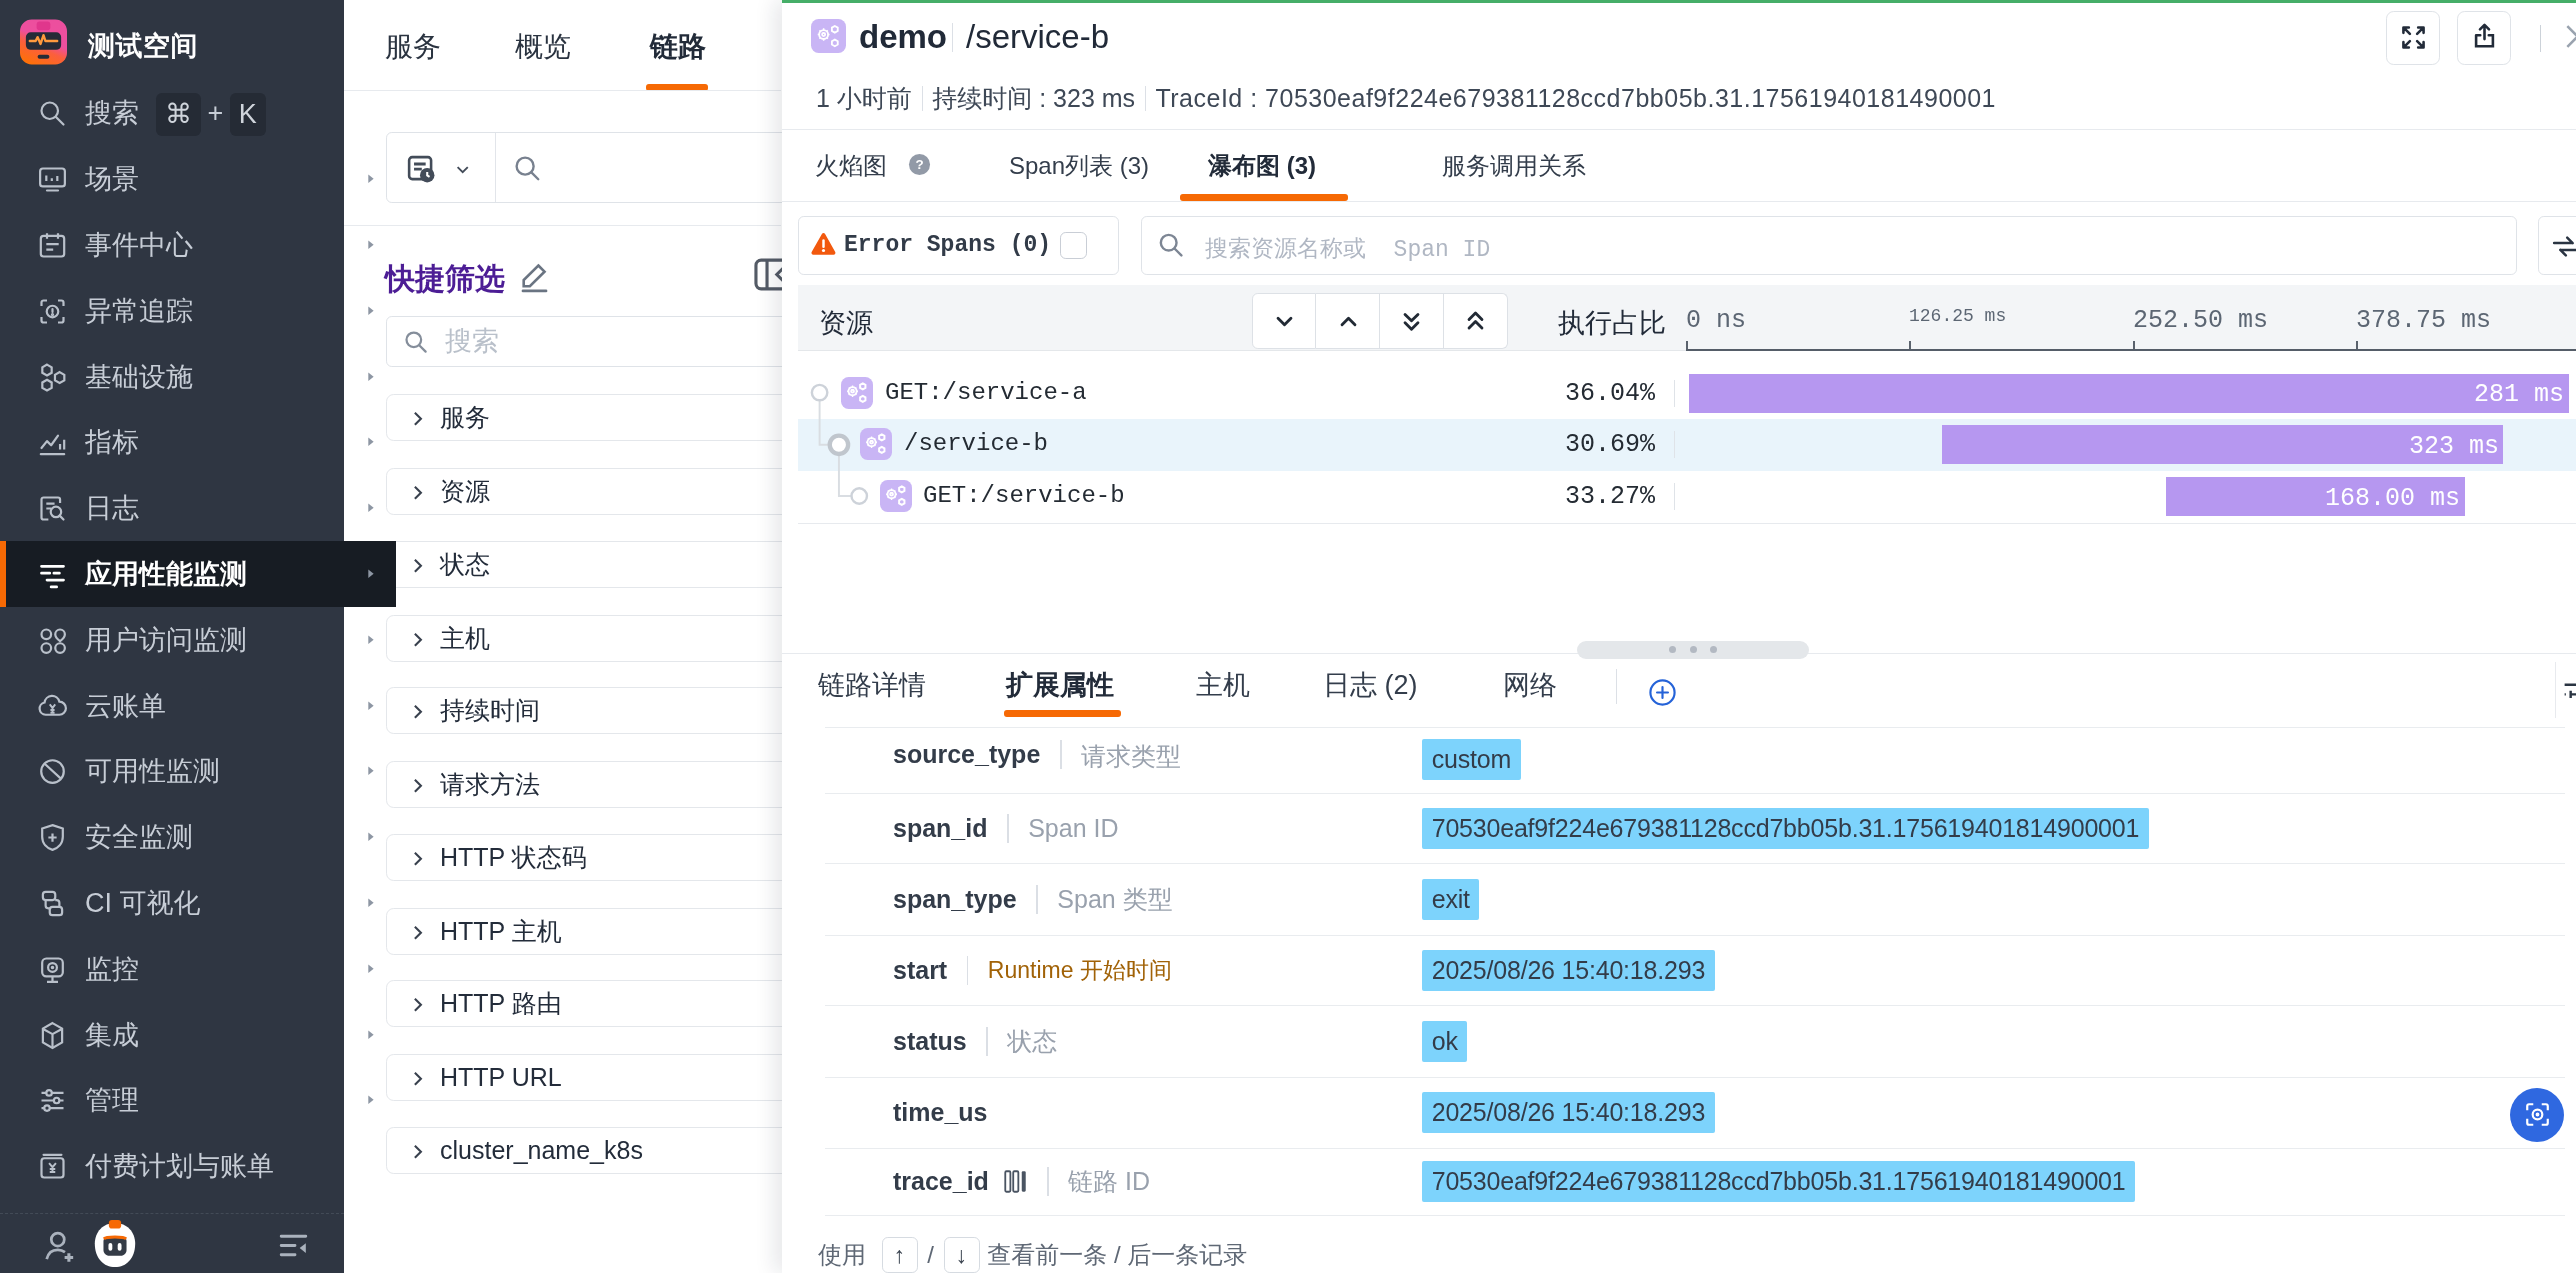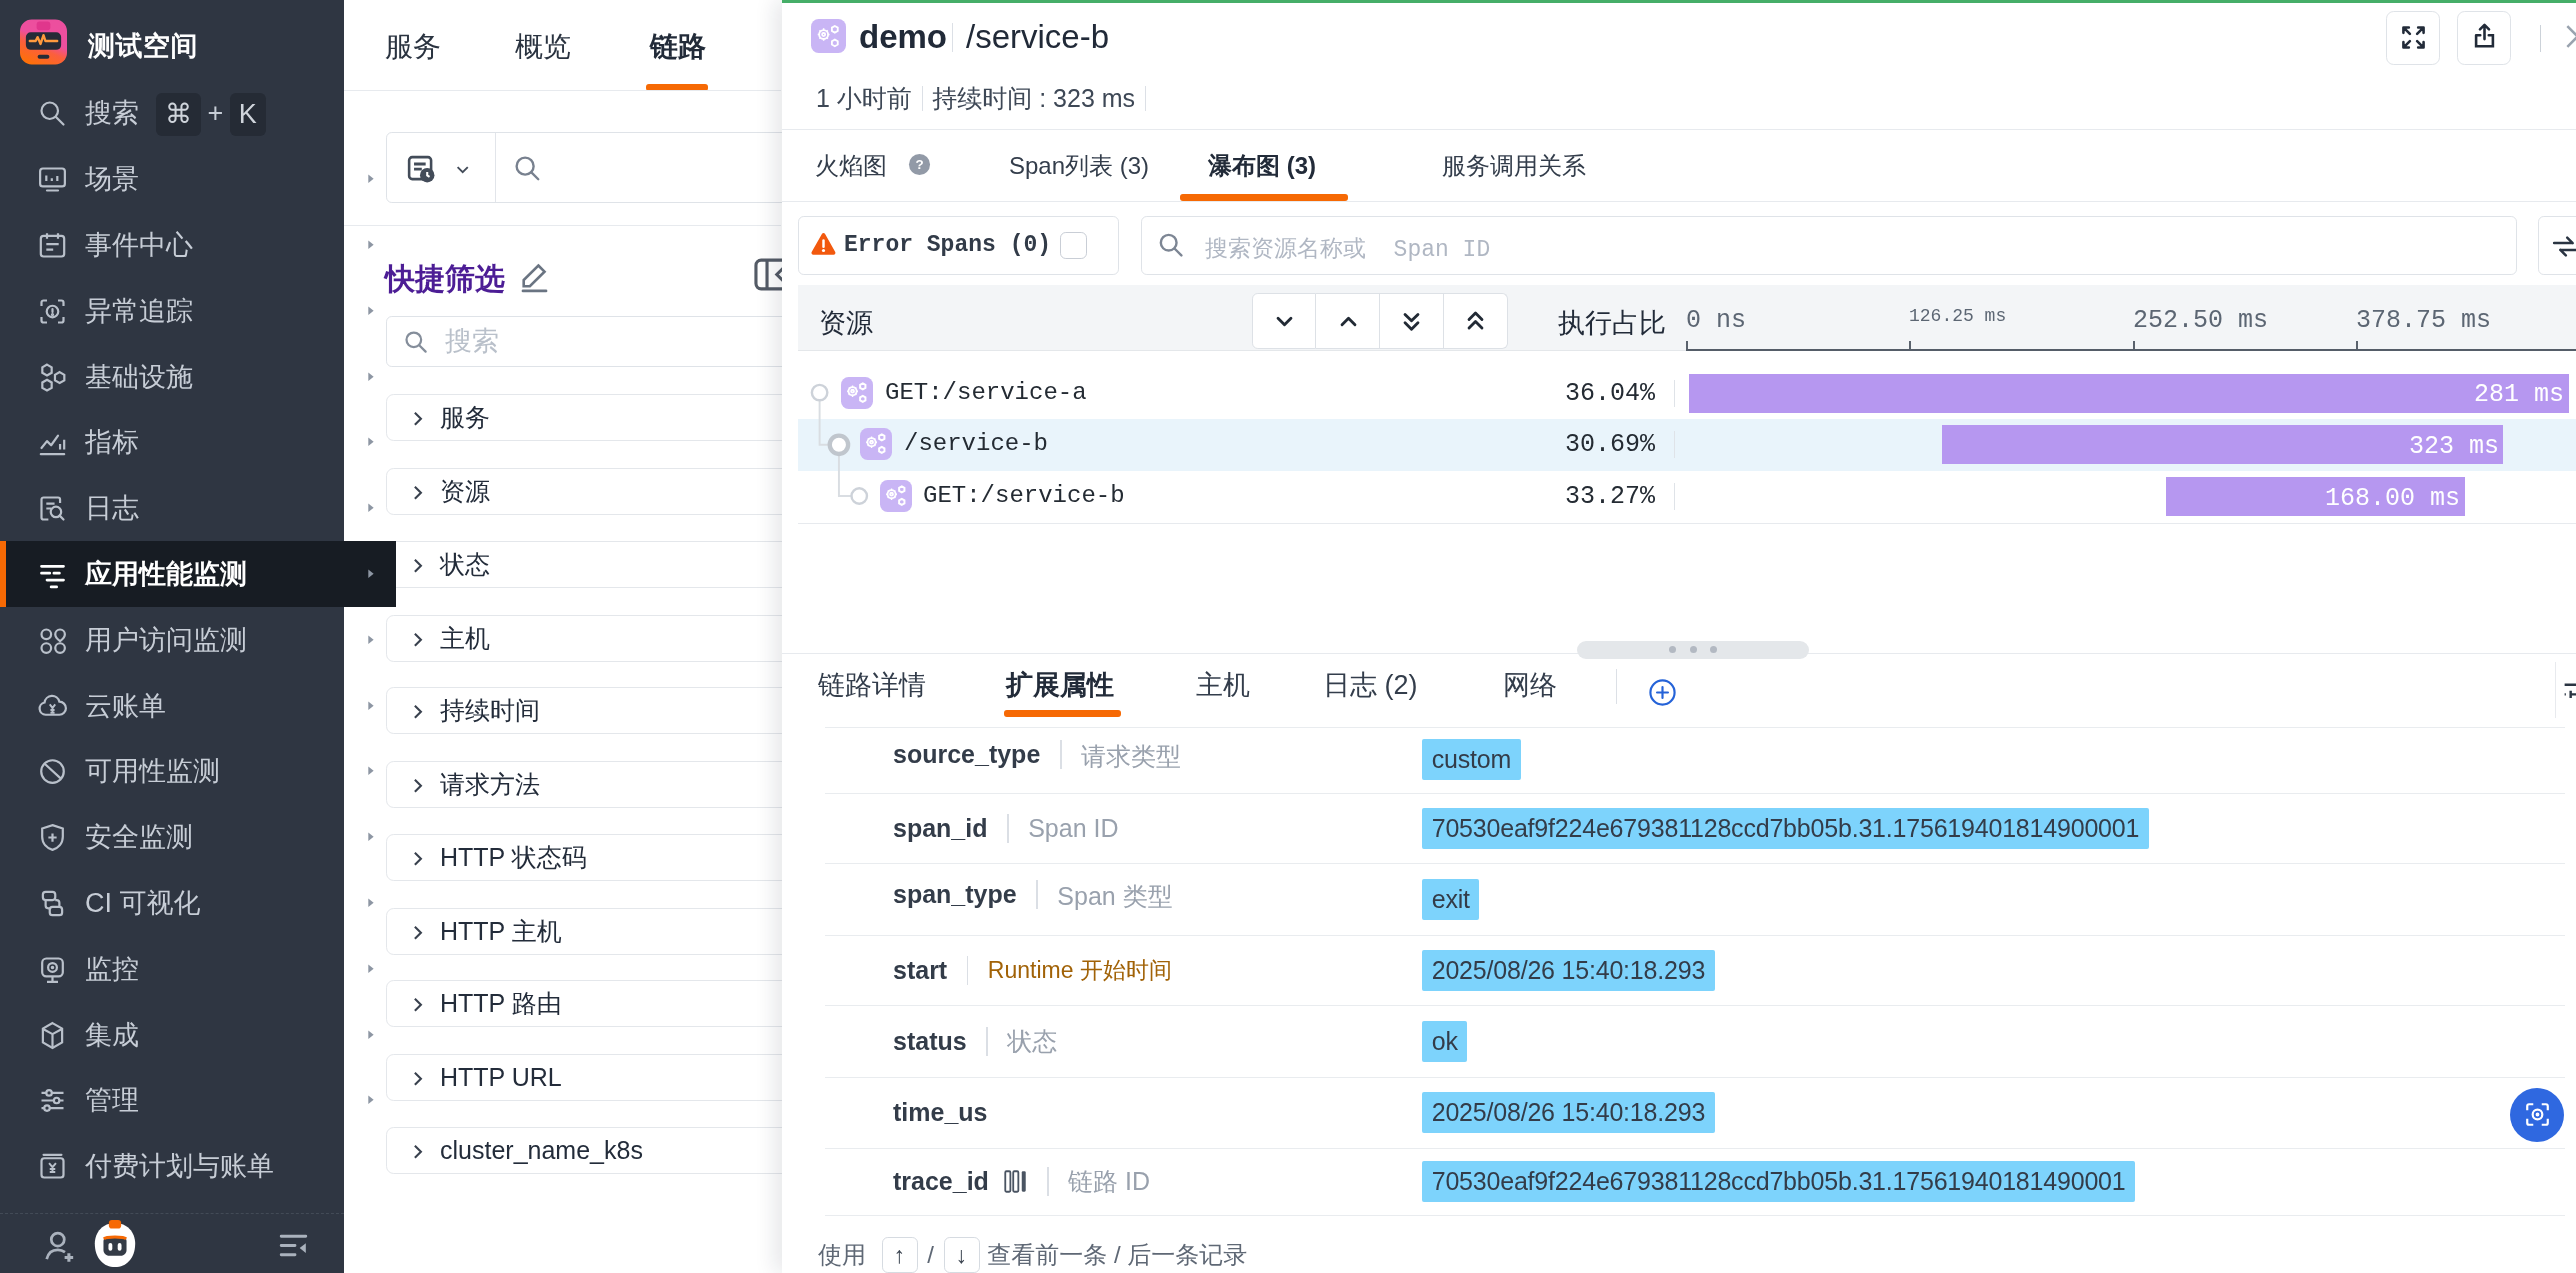--- a/index.html
+++ b/index.html
@@ -403,20 +403,21 @@
       </svg>
       <div class="dsep" style="left:1758px;top:25px;height:27px;border-color:#ccd2d9"></div>
       <svg class="abs" style="left:1775px;top:21px" width="31" height="31" viewBox="0 0 24 24" fill="none" stroke="#9aa3af" stroke-width="2">
         <path d="M8 4l8 8-8 8"></path>
       </svg>
       <div class="abs" style="left:34px;top:84px;font-size:25px;color:#3e4856;display:flex;align-items:center;height:29px">
         <span>1 小时前</span>
         <span class="dsep" style="position:static;height:25px;margin:0 9.7px"></span>
         <span>持续时间 : 323 ms</span>
         <span class="dsep" style="position:static;height:25px;margin:0 9.7px"></span>
+        <span style="letter-spacing:0.5px">TraceId : 70530eaf9f224e679381128ccd7bb05b.31.17561940181490001</span>
       </div>
       <div class="hline" style="left:0;top:129px;width:1794px"></div>
     </div>
   <div id="dr-tabs">
       <div class="tabx" style="left:33px;top:135px;font-size:24px">火焰图</div>
       <svg class="abs" style="left:126px;top:153px" width="23" height="23" viewBox="0 0 24 24">
         <circle cx="12" cy="12" r="11" fill="#929aa7"></circle>
         <text x="12" y="17" font-size="14" font-weight="700" fill="#fff" text-anchor="middle" font-family="Liberation Sans">?</text>
       </svg>
       <div class="tabx" style="left:227px;top:135px;font-size:24px">Span列表 (3)</div>
@@ -558,21 +559,21 @@
         <span class="kv-sep" style="position:static;margin:0 19.4px"></span>
         <span style="font-size:25px;color:#99a1ad">请求类型</span>
       </div>
       <div class="abs" style="left:640px;top:739px"><span class="vchip" style="font-size:25px;display:inline-block;line-height:31px;letter-spacing:-0.2px">custom</span></div>
       <div class="abs" style="left:111px;top:809px;height:39px;display:flex;align-items:center">
         <span style="font-size:25px;font-weight:700;color:#333c49">span_id</span>
         <span class="kv-sep" style="position:static;margin:0 19.4px"></span>
         <span style="font-size:25px;color:#99a1ad">Span ID</span>
       </div>
       <div class="abs" style="left:640px;top:808px"><span class="vchip" style="font-size:25px;display:inline-block;line-height:31px;letter-spacing:-0.2px">70530eaf9f224e679381128ccd7bb05b.31.175619401814900001</span></div>
-      <div class="abs" style="left:111px;top:880px;height:39px;display:flex;">
+      <div class="abs" style="left:111px;top:880px;height:39px;display:flex;align-items:center">
         <span style="font-size:25px;font-weight:700;color:#333c49">span_type</span>
         <span class="kv-sep" style="position:static;margin:0 19.4px"></span>
         <span style="font-size:25px;color:#99a1ad">Span 类型</span>
       </div>
       <div class="abs" style="left:640px;top:879px"><span class="vchip" style="font-size:25px;display:inline-block;line-height:31px;letter-spacing:-0.2px">exit</span></div>
       <div class="abs" style="left:111px;top:951px;height:39px;display:flex;align-items:center">
         <span style="font-size:25px;font-weight:700;color:#333c49">start</span>
         <span class="kv-sep" style="position:static;margin:0 19.4px"></span>
         <span style="font-size:23px;color:#a16207">Runtime 开始时间</span>
       </div>

